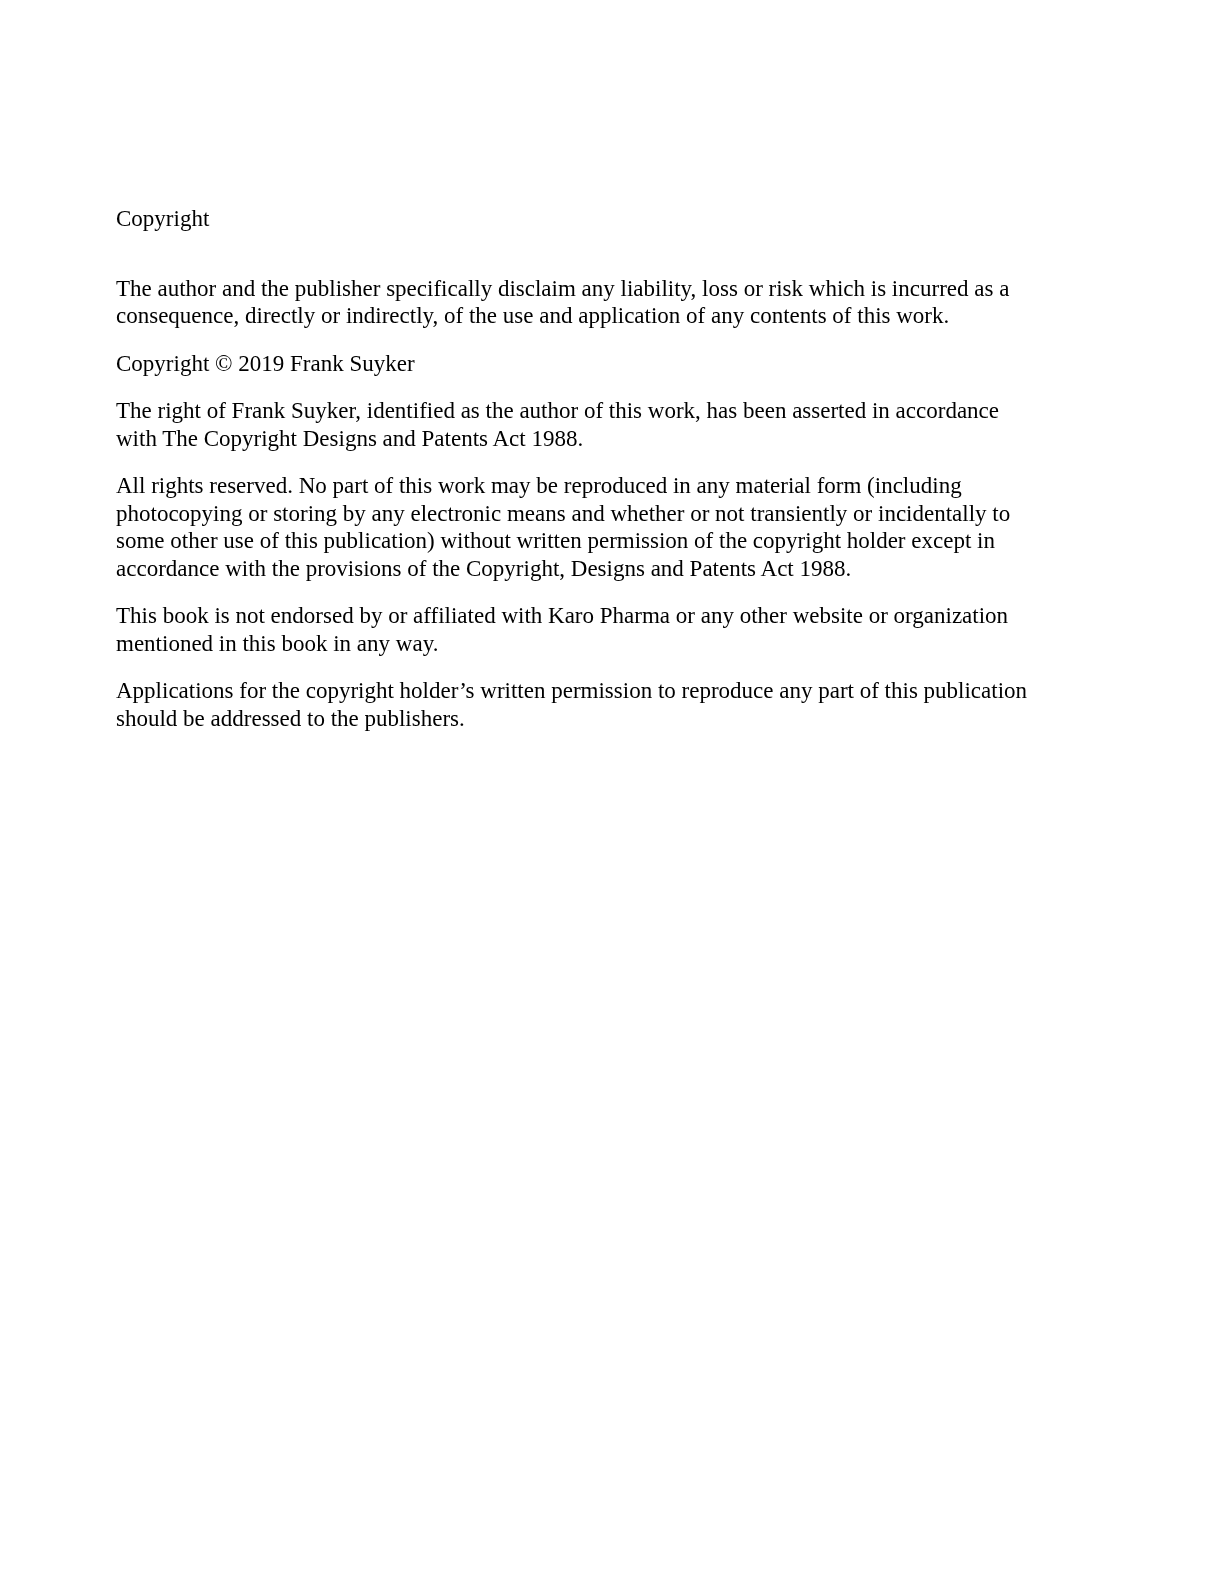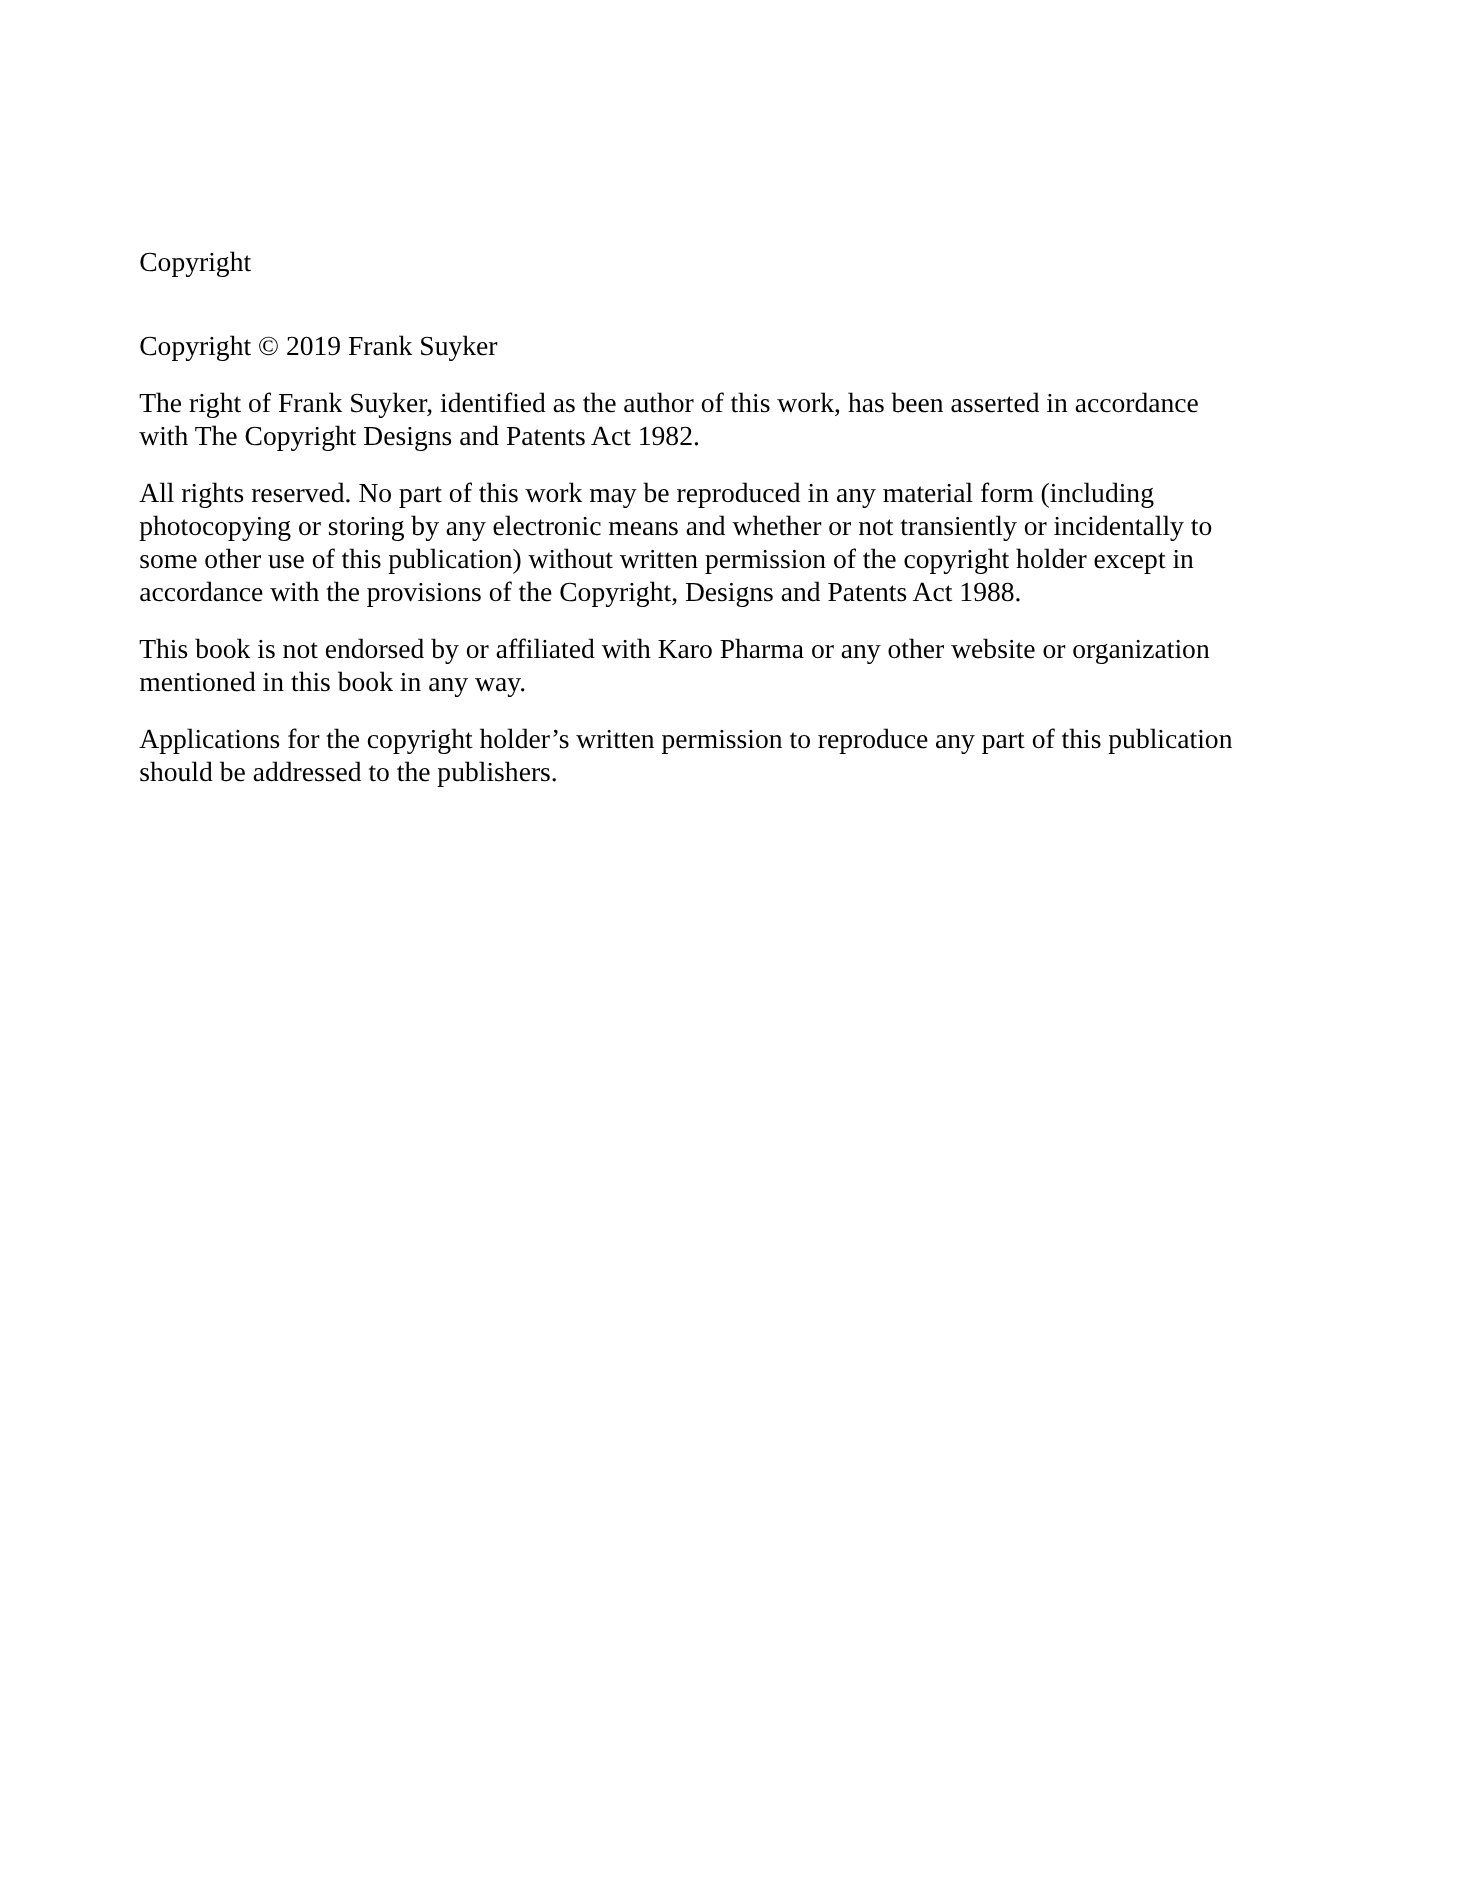--- a/index.html
+++ b/index.html
@@ -36,19 +36,20 @@
     margin: 0;
   }
 </style>
 </head>
 <body>
 
 <div class="page">
   <div class="doc-body">
       <p>Copyright</p>
       <p class="blank-line"></p>
+      <p>The author and the publisher specifically disclaim any liability, loss or risk which is incurred as a consequence, directly or indirectly, of the use and application of any contents of this work.</p>
       <p>Copyright © 2019 Frank Suyker</p>
-      <p>The right of Frank Suyker, identified as the author of this work, has been asserted in accordance with The Copyright Designs and Patents Act 1982.</p>
+      <p>The right of Frank Suyker, identified as the author of this work, has been asserted in accordance with The Copyright Designs and Patents Act 1988.</p>
       <p>All rights reserved. No part of this work may be reproduced in any material form (including photocopying or storing by any electronic means and whether or not transiently or incidentally to some other use of this publication) without written permission of the copyright holder except in accordance with the provisions of the Copyright, Designs and Patents Act 1988.</p>
       <p>This book is not endorsed by or affiliated with Karo Pharma or any other website or organization mentioned in this book in any way.</p>
       <p>Applications for the copyright holder’s written permission to reproduce any part of this publication should be addressed to the publishers.</p>
     </div>
 </div>
 
 </body></html>

